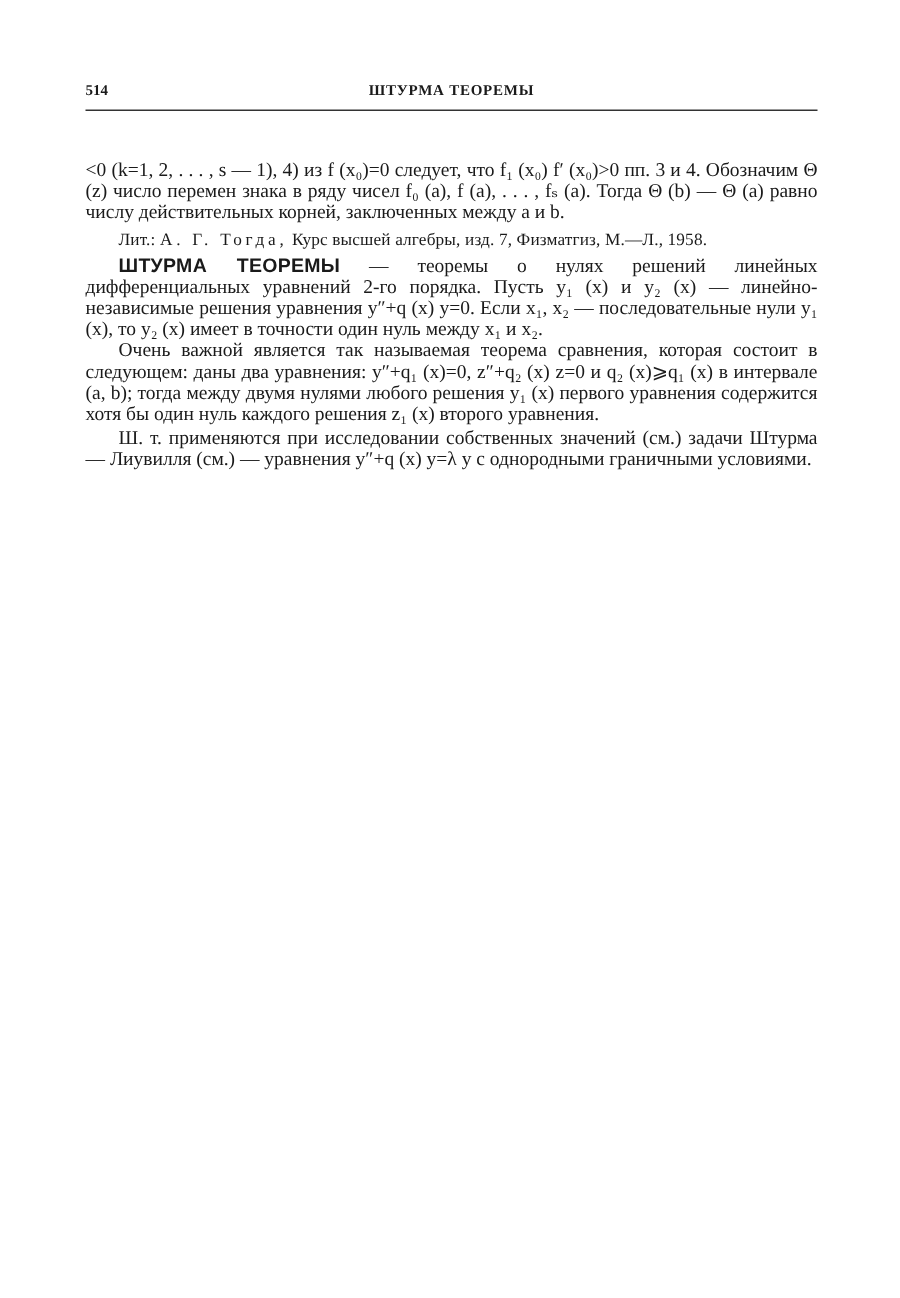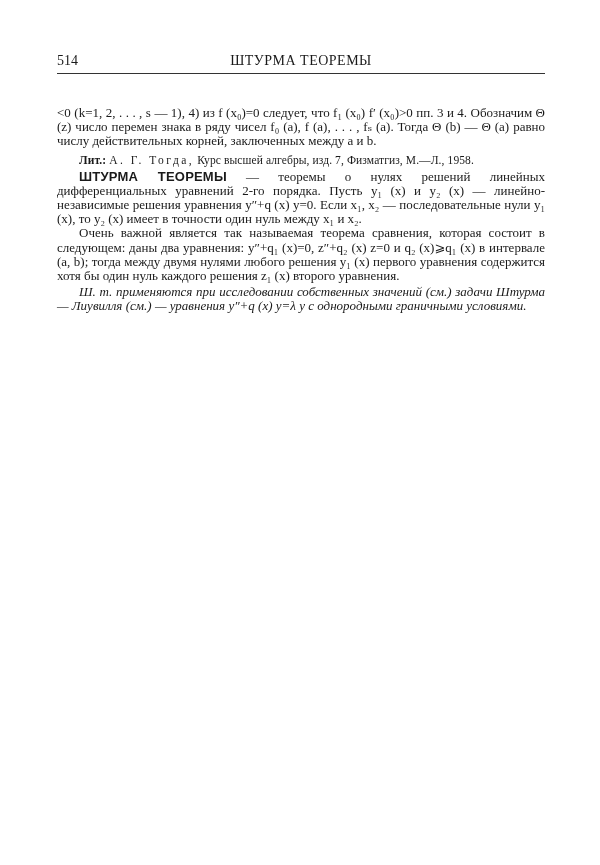--- a/index.html
+++ b/index.html
@@ -17,22 +17,23 @@
     }
     .page {
       position: absolute;
       left: 57px;
       top: 50px;
       width: 488px;
     }
     .running-head {
       position: relative;
       height: 22px;
-      font-size: 14px;
+      font-size: 10px;
       line-height: 22px;
+      font-weight: bold;
     }
     .page-number {
       position: absolute;
       left: 0;
       top: 0;
     }
     .head-title {
       position: absolute;
       left: 0;
       right: 0;
@@ -61,34 +62,33 @@
     }
     .lit {
       font-family: "Liberation Serif", "DejaVu Serif", serif;
       font-size: 11.5px;
       line-height: 14px;
       margin: 4px 0 3px 0;
       text-indent: 22px;
       letter-spacing: 0.1px;
     }
     .lit .lit-label {
-      font-weight: bold;
+      font-weight: normal;
     }
     .lit .spaced {
       letter-spacing: 2.5px;
     }
     .entry-title {
       font-family: "Liberation Sans", "DejaVu Sans", sans-serif;
       font-weight: bold;
       font-size: 13px;
       letter-spacing: 0.2px;
     }
     .gap-top {
       margin-top: 2px !important;
-      font-style: italic;
     }
   </style>
 </head>
 <body>
 
 <div class="page">
 
   <div class="running-head">
     <span class="page-number">514</span>
     <span class="head-title">ШТУРМА ТЕОРЕМЫ</span>

